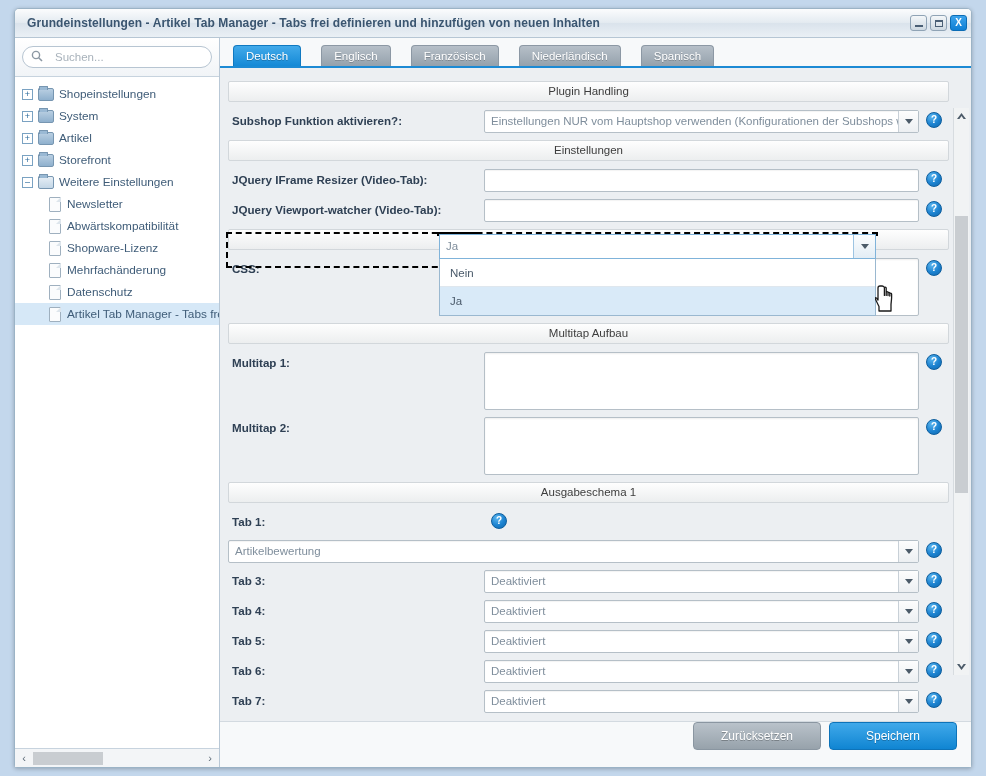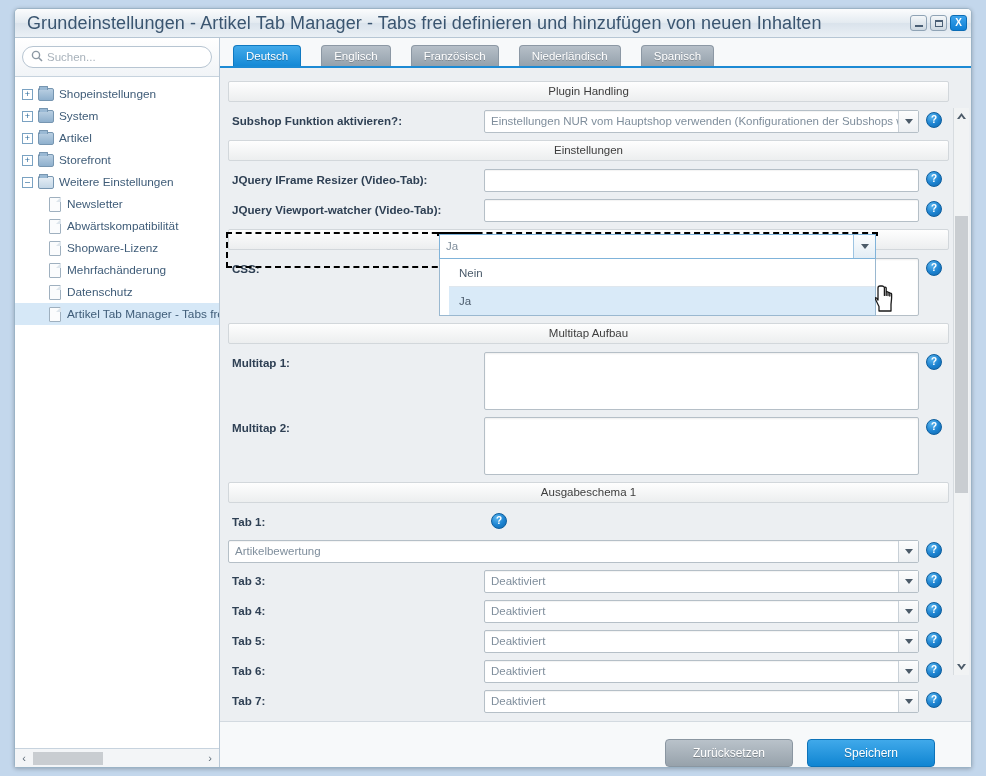--- a/index.html
+++ b/index.html
@@ -26,21 +26,21 @@
   .titlebar {
     height: 29px;
     background: linear-gradient(to bottom, #fbfcfd 0%, #e4ebf1 48%, #dae3ec 52%, #eaf0f5 100%);
     border-bottom: 1px solid #b6c6d4;
     border-radius: 4px 4px 0 0;
     display: flex; align-items: center;
     padding: 0 4px 0 12px;
     position: relative;
   }
   .titlebar .title {
-    font-size: 18px; font-weight: normal; color: #3a5570;
+    font-size: 12px; font-weight: bold; color: #3a5570;
     letter-spacing: .1px;
     white-space: nowrap; overflow: hidden;
     flex: 1;
   }
   .winbtns { display: flex; gap: 3px; align-items: center; }
   .winbtn {
     width: 17px; height: 16px;
     border-radius: 3px;
     border: 1px solid #8fa3b5;
     background: linear-gradient(to bottom,#f4f7f9,#cdd8e1);
@@ -65,21 +65,21 @@
     border-right: 1px solid #b9c8d6;
   }
   .search-wrap {
     padding: 8px 7px 8px 7px;
     background: linear-gradient(to bottom,#ffffff,#f1f4f7);
     border-bottom: 1px solid #c7d3de;
   }
   .search-box {
     height: 22px; border: 1px solid #b7c5d2; border-radius: 11px;
     background: #fff; display: flex; align-items: center; padding: 0 8px;
-    gap: 2px;
+    gap: 10px;
   }
   .search-box .mag { flex: none; }
   .search-box input {
     border: none; outline: none; flex: 1;
     font-family: "Liberation Sans", sans-serif; font-size: 11.5px;
     color: #55606a; background: transparent;
   }
   .search-box input::placeholder { color: #a8b2bb; }
 
   .tree { flex: 1; overflow: hidden; padding: 6px 0 0 0; background:#fff; position:relative;}
@@ -235,21 +235,20 @@
     z-index: 41;
     background: transparent;
   }
   .combo-list {
     position: absolute;
     left: 0; right: 0; top: 25px;
     background: #fff;
     border: 1px solid #9ab8d0;
     border-top: none;
     z-index: 42;
-    padding-left: 9px;
   }
   .combo-item {
     height: 28px; line-height: 28px;
     padding: 0 10px;
     font-size: 11.5px; color: #4a5a6a;
     border-bottom: 1px solid #dfe7ee;
     cursor: pointer;
     background: #fff;
   }
   .combo-item.sel { background: #d9eaf8; border-bottom: none; }
@@ -287,22 +286,22 @@
   .vscroll .vthumb {
     position:absolute; left:0; right:0; top:92px; height:277px;
     background:#c9cdd1;
   }
 
   
   .footer {
     height: 46px; flex: none;
     background: #f7f9fa;
     border-top: 1px solid #d3dae0;
-    display: flex; align-items: flex-end; justify-content: flex-end;
-    gap: 14px; padding-right: 36px;
+    display: flex; align-items: flex-start; justify-content: flex-end;
+    gap: 8px; padding-right: 14px;
   }
   .btn {
     height: 28px; min-width: 128px; padding: 0 18px;
     border-radius: 4px; border: 1px solid #8a96a1;
     font-size: 12px; color: #fff; cursor: pointer;
     text-shadow: 0 1px 0 rgba(0,0,0,.25);
     background: linear-gradient(to bottom,#b9c2ca,#97a2ab);
   }
   .btn.primary {
     background: linear-gradient(to bottom,#40a9ea,#1085d2);

